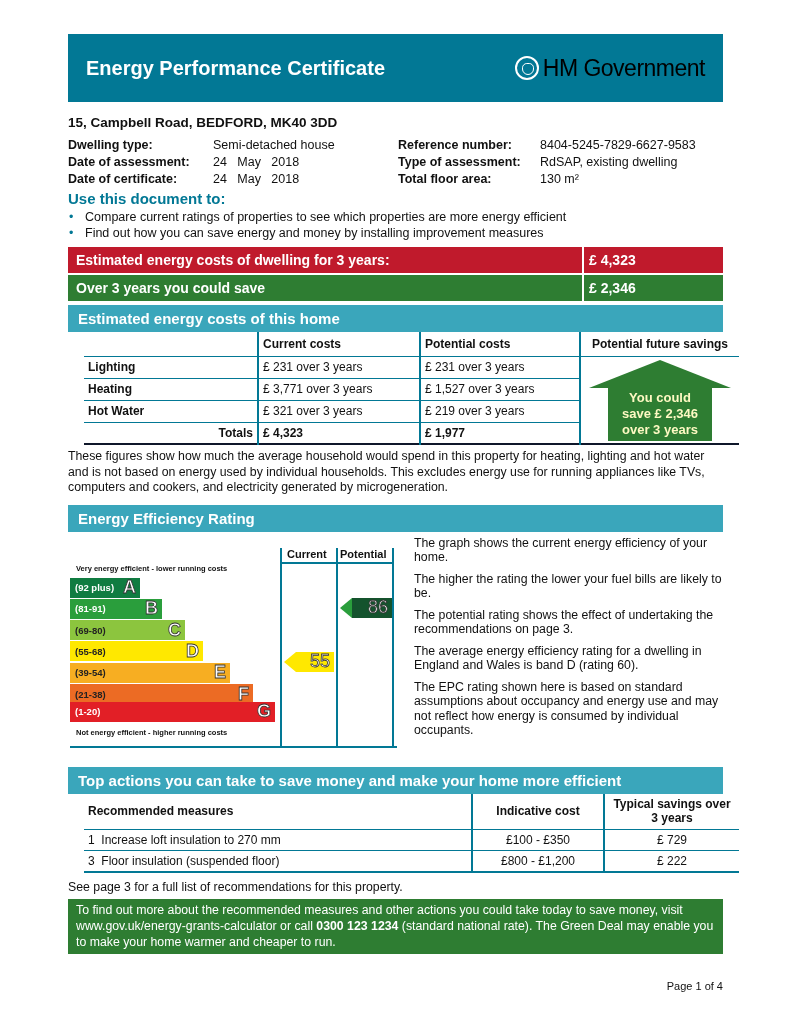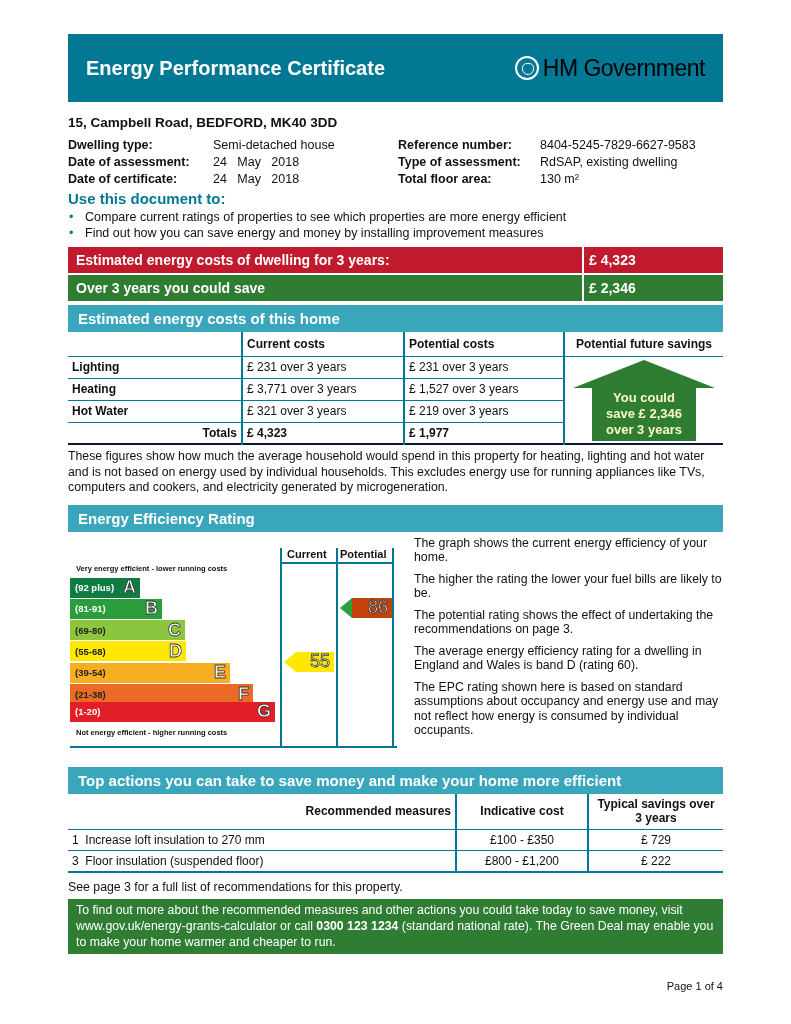--- a/index.html
+++ b/index.html
@@ -17,21 +17,21 @@
   .use-title { color: #027895; font-weight: bold; font-size: 15px; margin-top: 3px; }
   .bullets { font-size: 12.5px; margin-top: 2px; line-height: 16px; }
   .bullets li { list-style: none; padding-left: 17px; position: relative; }
   .bullets li::before { content: "•"; position: absolute; left: 1px; color: #027895; }
   .bar { display: flex; height: 26px; color: #fff; font-weight: bold; font-size: 14px; margin-top: 3px; }
   .bar .l { flex: 0 0 514px; padding-left: 8px; display: flex; align-items: center; }
   .bar .r { flex: 1; margin-left: 2px; padding-left: 5px; display: flex; align-items: center; }
   .red { background: #c01a2c; }
   .green { background: #2e7d32; }
   .sect { background: #3aa6bb; color: #fff; font-weight: bold; font-size: 15px; height: 27px; display: flex; align-items: center; padding-left: 10px; margin-top: 4px; }
-  table { border-collapse: collapse; width: 100%; font-size: 12px; }
+  table { border-collapse: collapse; width: 100%; font-size: 12px; margin-left: 16px; }
   .costs td, .costs th { height: 22px; padding: 0 4px; text-align: left; }
   .costs th { font-weight: bold; }
   .costs td.v { border-left: 2px solid #027895; }
   .costs th.v { border-left: 2px solid #027895; }
   .costs tr { border-bottom: 1px solid #027895; }
   .costs tr.last { border-bottom: 2px solid #0f172a; }
   .costs .rowl { font-weight: bold; }
   .savings-cell { border-left: 2px solid #027895; vertical-align: bottom; padding: 0 !important; position: relative; }
   .house { position: relative; width: 124px; margin: 0 auto 2px; }
   .roof { width: 0; height: 0; border-left: 71px solid transparent; border-right: 71px solid transparent; border-bottom: 28px solid #2e7d32; margin-left: -9px; }
@@ -156,21 +156,21 @@
             <span class="letter">A</span>
           </div>
           <div class="band" style="top: 59.3px; width: 92px; background: rgb(42, 158, 60); color: rgb(255, 255, 255);">
             <span>(81-91)</span>
             <span class="letter">B</span>
           </div>
           <div class="band" style="top: 80.6px; width: 115px; background: rgb(140, 197, 62); color: rgb(34, 34, 34);">
             <span>(69-80)</span>
             <span class="letter">C</span>
           </div>
-          <div class="band" style="top: 101.9px; width: 116px; background: rgb(255, 232, 0); color: rgb(34, 34, 34);">
+          <div class="band" style="top: 101.9px; width: 133px; background: rgb(255, 232, 0); color: rgb(34, 34, 34);">
             <span>(55-68)</span>
             <span class="letter">D</span>
           </div>
           <div class="band" style="top: 123.2px; width: 160px; background: rgb(247, 174, 34); color: rgb(34, 34, 34);">
             <span>(39-54)</span>
             <span class="letter">E</span>
           </div>
           <div class="band" style="top: 144.5px; width: 183px; background: rgb(236, 107, 36); color: rgb(34, 34, 34);">
             <span>(21-38)</span>
             <span class="letter">F</span>
@@ -183,37 +183,37 @@
       <div class="bot-lbl">Not energy efficient - higher running costs</div>
       <div class="hline" style="left:2px;top:206px;width:327px"></div>
       <div class="cols">
         <div class="col" style="left:0"></div>
         <div class="col" style="left:56px"></div>
         <div class="col" style="left:112px"></div>
         <div class="hline" style="left:0;top:14px;width:114px"></div>
         <div class="col-hdr" style="left:7px">Current</div>
         <div class="col-hdr" style="left:60px">Potential</div>
         <div class="arrow" id="arr-cur" style="left: 16px; top: 104px; width: 38px; background: rgb(255, 232, 0); border-right-color: rgb(255, 232, 0);">55</div>
-        <div class="arrow" id="arr-pot" style="left: 72px; top: 50px; width: 40px; background: #c2410c; border-right-color: rgb(42, 158, 60);">86</div>
+        <div class="arrow" id="arr-pot" style="left: 72px; top: 50px; width: 40px; background: #14532d; border-right-color: rgb(42, 158, 60);">86</div>
       </div>
     </div>
     <div class="eer-text">
       <p>The graph shows the current energy efficiency of your home.</p>
       <p>The higher the rating the lower your fuel bills are likely to be.</p>
       <p>The potential rating shows the effect of undertaking the recommendations on page 3.</p>
       <p>The average energy efficiency rating for a dwelling in England and Wales is band D (rating 60).</p>
       <p>The EPC rating shown here is based on standard assumptions about occupancy and energy use and may not reflect how energy is consumed by individual occupants.</p>
     </div>
   </div>
 
   <div class="sect" style="margin-top:12px">Top actions you can take to save money and make your home more efficient</div>
   <table class="actions">
     <tbody>
         <tr>
-      <th style="text-align:right;width:388px">Recommended measures</th>
+      <th style="text-align:left;width:388px">Recommended measures</th>
       <th class="c" style="width:132px">Indicative cost</th>
       <th class="c">Typical savings over 3 years</th>
     </tr>
     <tr>
       <td style="white-space:pre">1  Increase loft insulation to 270 mm</td>
       <td class="c">£100 - £350</td>
       <td class="c">£ 729</td>
     </tr>
     <tr class="last">
       <td style="white-space:pre">3  Floor insulation (suspended floor)</td>

